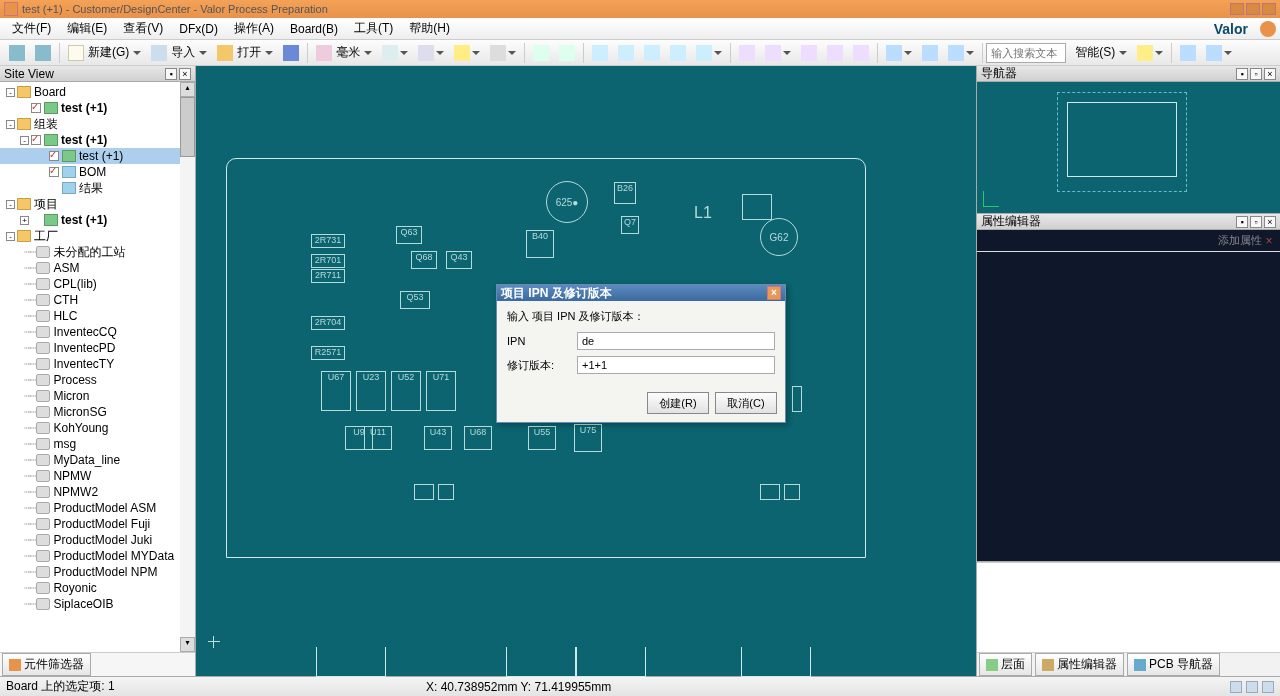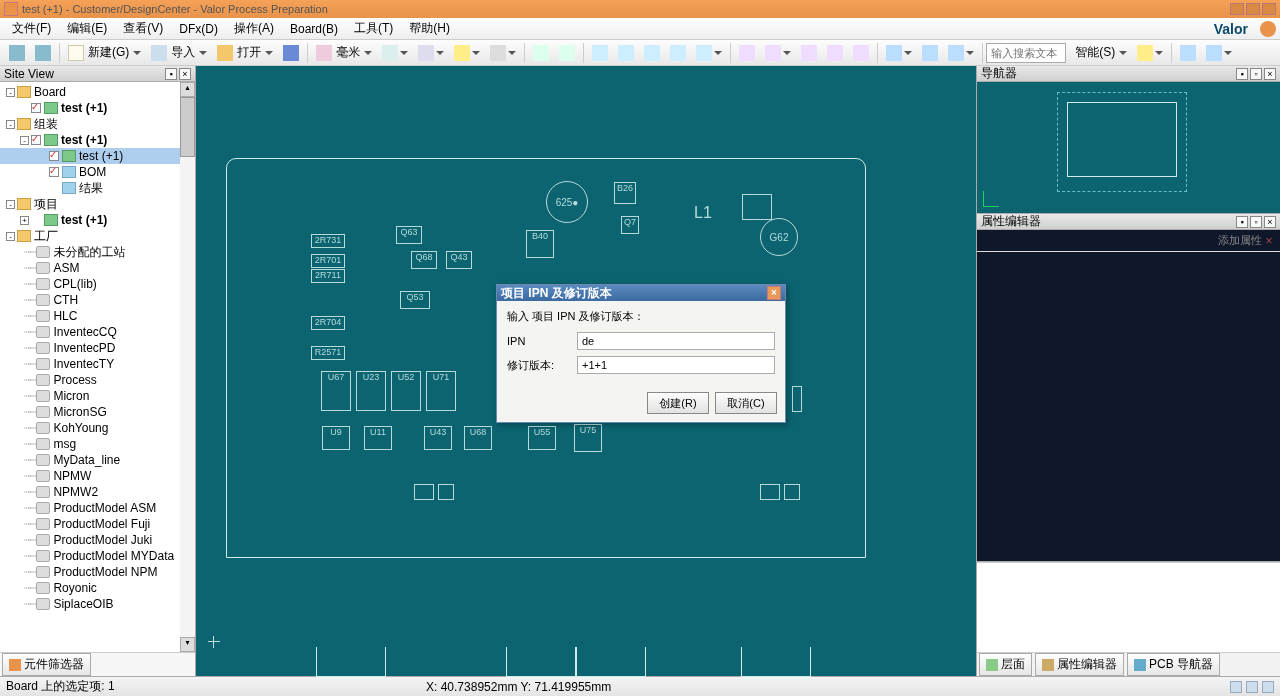--- a/index.html
+++ b/index.html
@@ -481,21 +481,21 @@
       <div class="comp" style="left:330px;top:164px;width:28px;height:28px">B40</div>
       <div class="comp" style="left:418px;top:116px;width:22px;height:22px">B26</div>
       <div class="comp" style="left:425px;top:150px;width:18px;height:18px">Q7</div>
       <div class="comp" style="left:497px;top:138px;width:20px;height:28px;border:none;font-size:16px">L1</div>
       <div class="comp" style="left:546px;top:128px;width:30px;height:26px"></div>
 
       <div class="comp" style="left:125px;top:305px;width:30px;height:40px">U67</div>
       <div class="comp" style="left:160px;top:305px;width:30px;height:40px">U23</div>
       <div class="comp" style="left:195px;top:305px;width:30px;height:40px">U52</div>
       <div class="comp" style="left:230px;top:305px;width:30px;height:40px">U71</div>
-      <div class="comp" style="left:126px;top:360px;width:28px;height:24px">U9</div>
+      <div class="comp" style="left:149px;top:360px;width:28px;height:24px">U9</div>
       <div class="comp" style="left:168px;top:360px;width:28px;height:24px">U11</div>
       <div class="comp" style="left:228px;top:360px;width:28px;height:24px">U43</div>
       <div class="comp" style="left:268px;top:360px;width:28px;height:24px">U68</div>
       <div class="comp" style="left:332px;top:360px;width:28px;height:24px">U55</div>
       <div class="comp" style="left:378px;top:358px;width:28px;height:28px">U75</div>
       <div class="comp" style="left:368px;top:315px;width:26px;height:22px">U:25</div>
       <div class="comp" style="left:352px;top:290px;width:60px;height:14px"></div>
       <div class="comp" style="left:450px;top:320px;width:68px;height:14px"></div>
       <div class="comp" style="left:450px;top:338px;width:68px;height:14px"></div>
       <div class="comp" style="left:218px;top:418px;width:20px;height:16px"></div>

